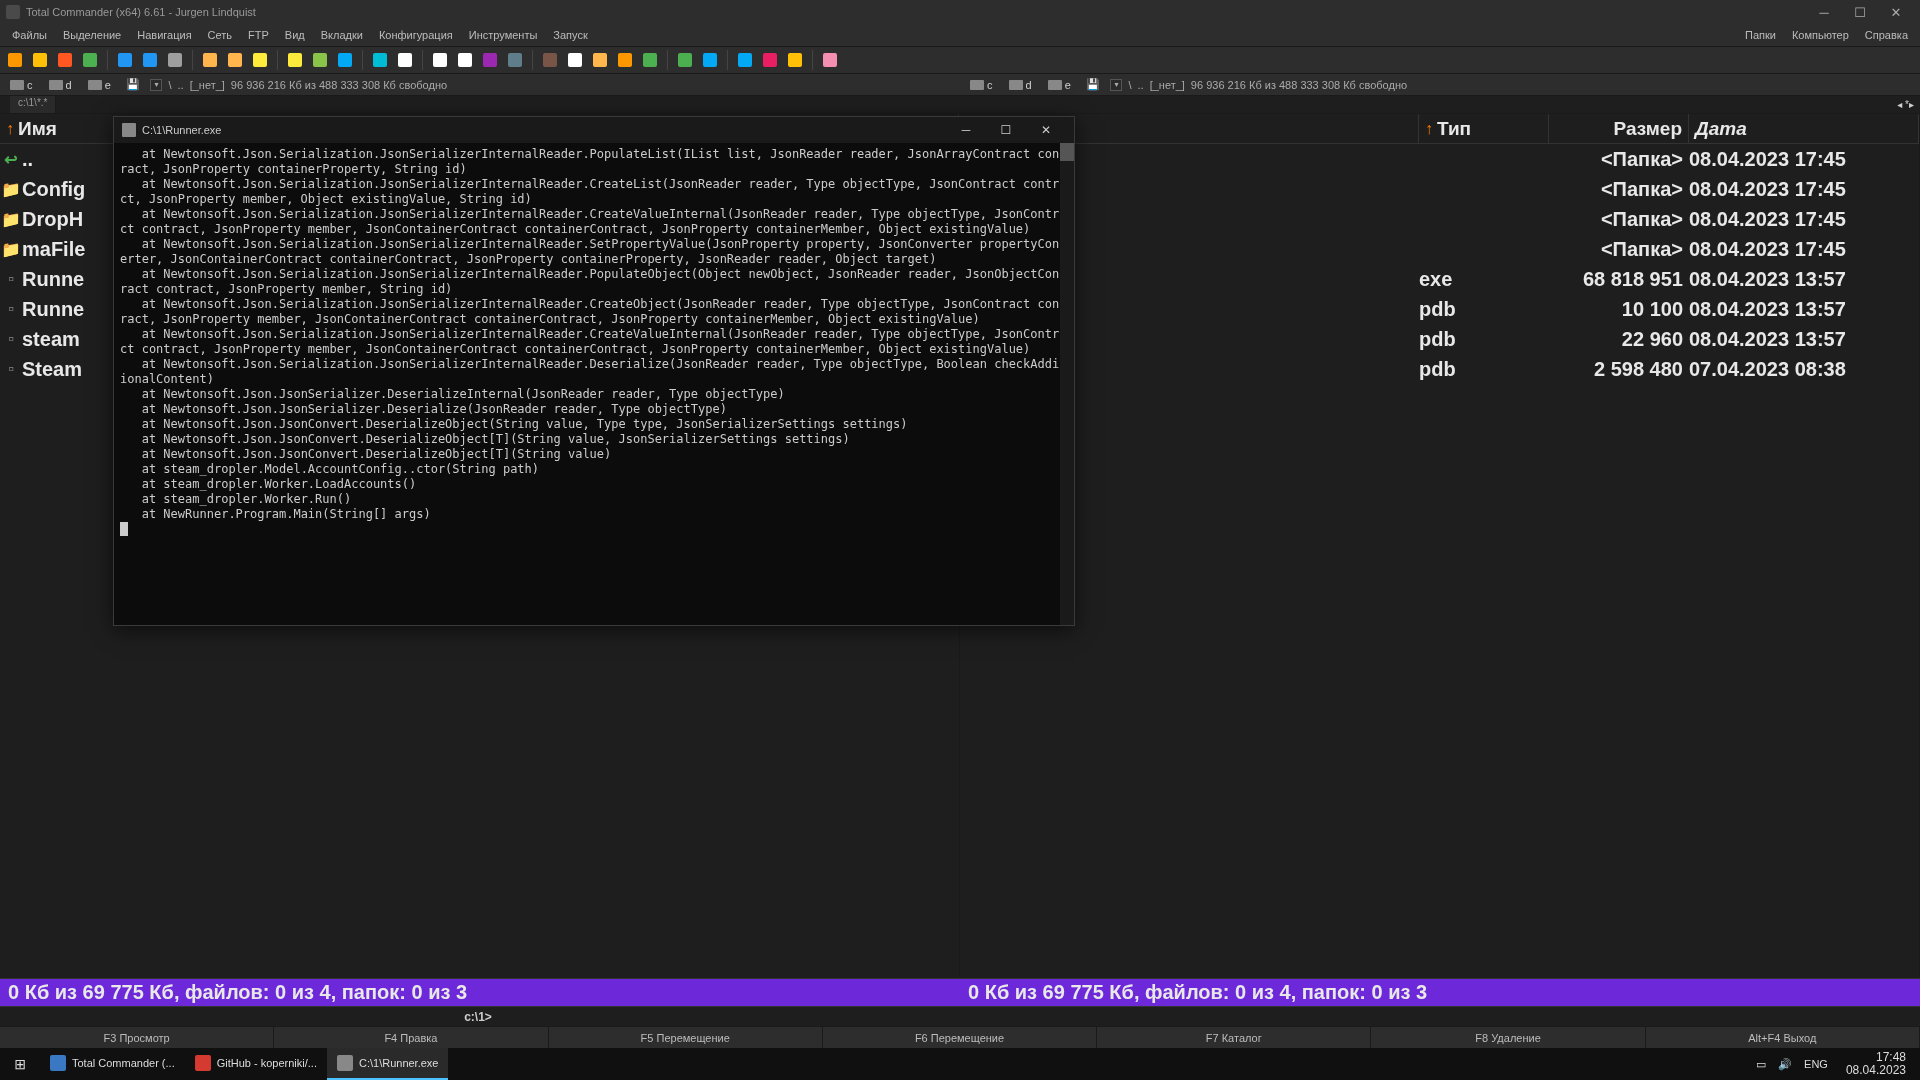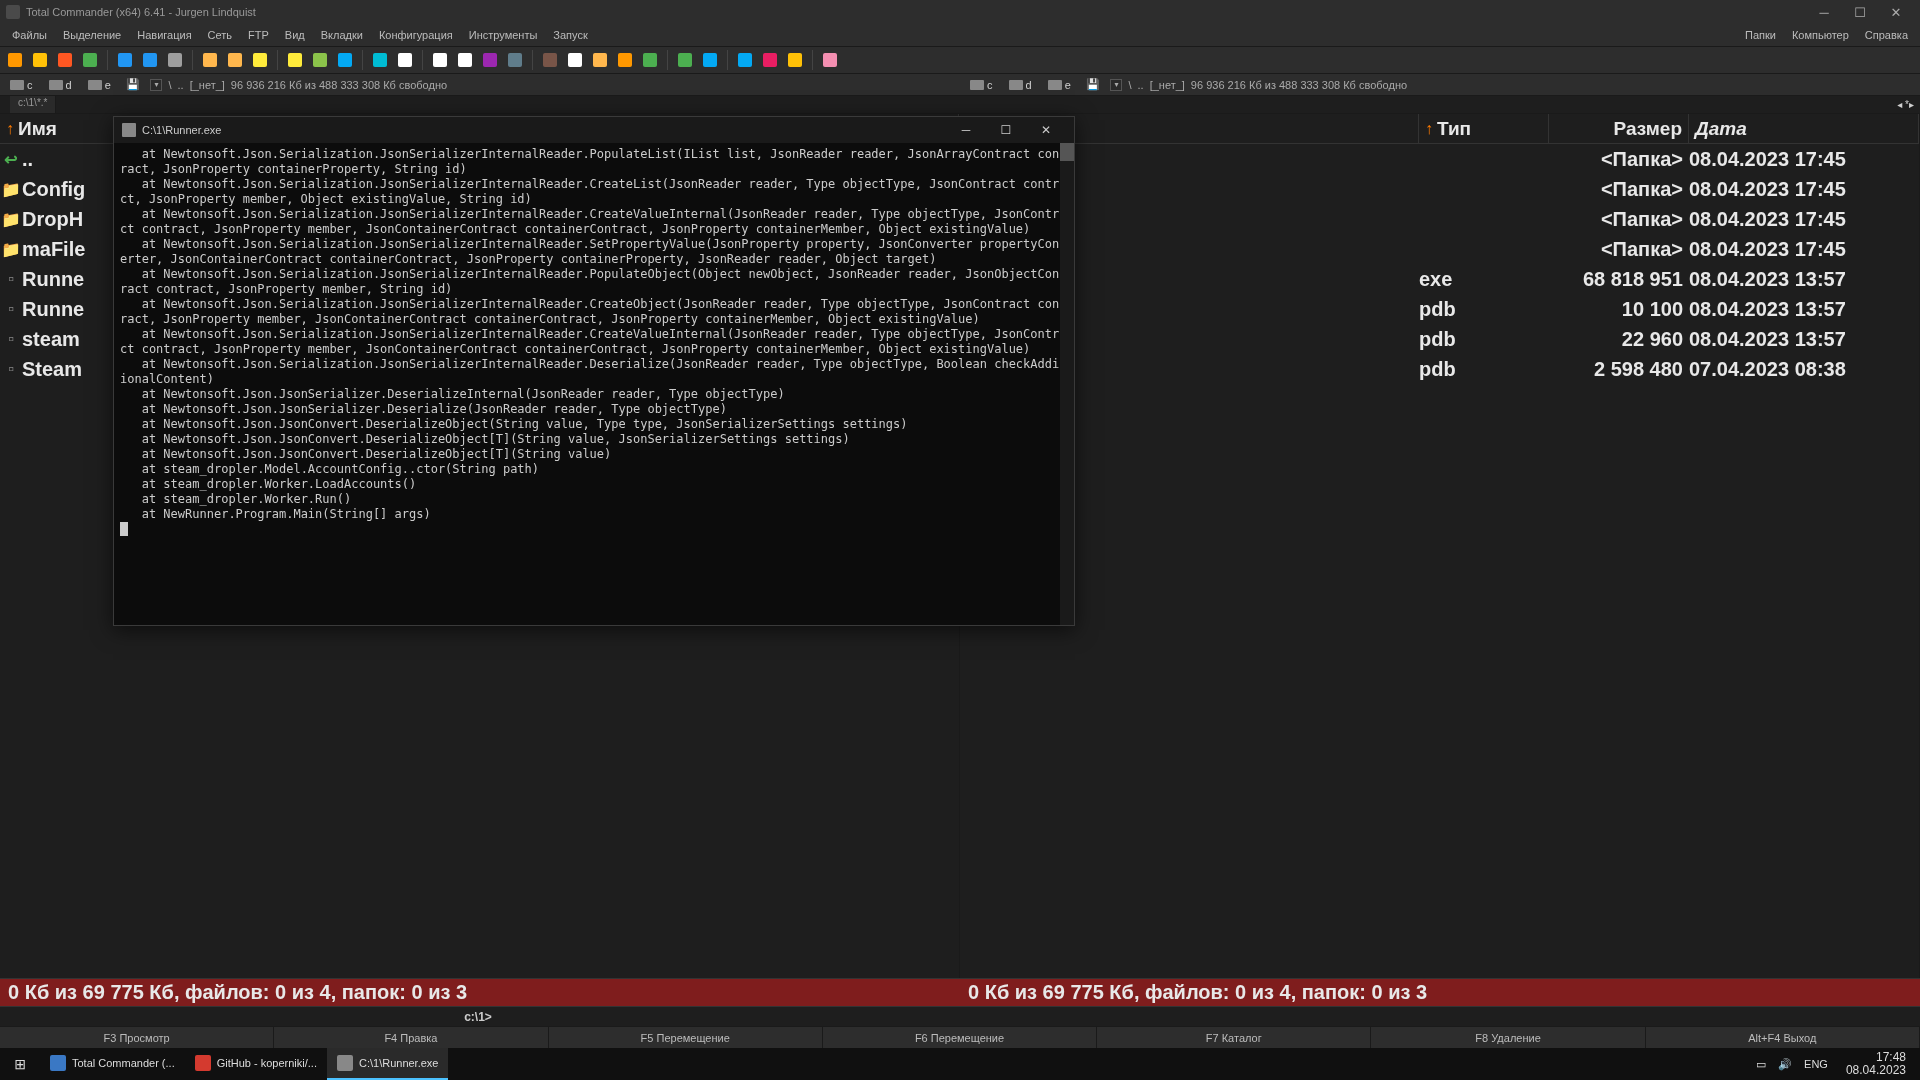--- a/index.html
+++ b/index.html
@@ -53,21 +53,21 @@
 .frow .ic { width:22px; display:flex; justify-content:center; font-size:16px; }
 .frow .cname { flex:1; white-space:nowrap; overflow:hidden; }
 .frow .ctype { width:130px; }
 .frow .csize { width:140px; text-align:right; padding-right:6px; }
 .frow .cdate { width:230px; }
 .ic-up { color:#4caf50; }
 .ic-folder { color:#d9a441; }
 .ic-file { color:#888; }
 
 
-.statusbar { height:28px; display:flex; background:#7f1d1d; border-top:1px solid #333; }
+.statusbar { height:28px; display:flex; background:#6d28d9; border-top:1px solid #333; }
 .statusbar .half { width:50%; padding:0 8px; font-size:20px; font-weight:bold; color:#e8e8e8; display:flex; align-items:center; }
 
 
 .cmdline { height:20px; background:#1e1e1e; display:flex; align-items:center; font-size:12px; padding:0 8px; border-top:1px solid #333; justify-content:center; }
 .cmdline .prompt { color:#ccc; margin-right:4px;font-weight:bold; }
 .cmdline input { background:#1e1e1e; border:none; color:#ccc; flex:0 0 960px; font-size:12px; outline:none; }
 
 
 .fkeys { height:22px; display:flex; background:#2d2d2d; font-size:11px; border-top:1px solid #1a1a1a; }
 .fkeys .fk { flex:1; display:flex; align-items:center; justify-content:center; border-right:1px solid #1a1a1a; color:#bcbcbc; }
@@ -91,21 +91,21 @@
 .console pre { font-family:Consolas,monospace; font-size:12px; line-height:15px; color:#cccccc; white-space:pre-wrap; word-break:break-all; }
 .console .cscroll { position:absolute; right:0; top:0; width:14px; height:100%; background:#1a1a1a; }
 .console .cscroll .cthumb { position:absolute; top:0; right:0; width:14px; height:18px; background:#555; }
 .console .cursor { display:inline-block; width:8px; height:14px; background:#ccc; }
 </style>
 </head>
 <body>
 
 <div class="titlebar">
   <div class="appicon"></div>
-  <span>Total Commander (x64) 6.41 - Jurgen Lindquist</span>
+  <span>Total Commander (x64) 6.61 - Jurgen Lindquist</span>
   <div class="spacer"></div>
   <div class="winbtn">─</div>
   <div class="winbtn">☐</div>
   <div class="winbtn closebtn">✕</div>
 </div>
 
 <div class="menubar" id="menubar">
     <div class="menuitem">Файлы</div>
     <div class="menuitem">Выделение</div>
     <div class="menuitem">Навигация</div>

